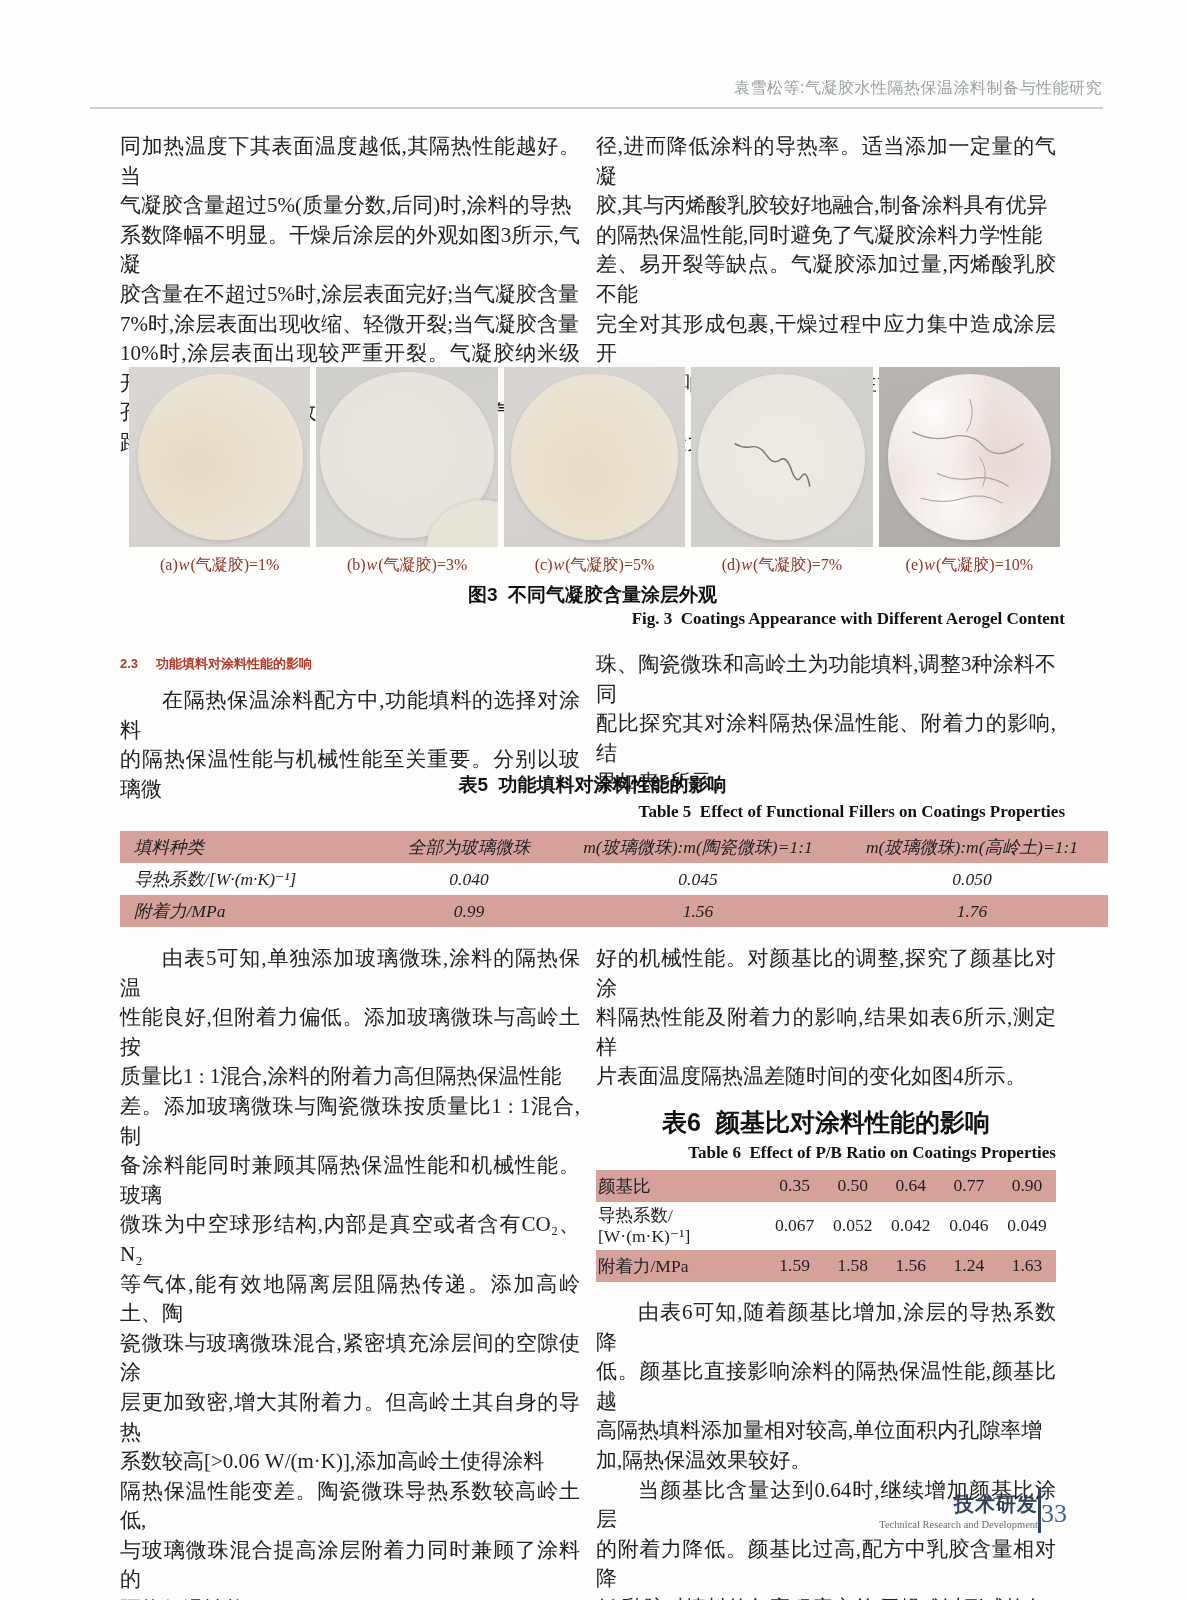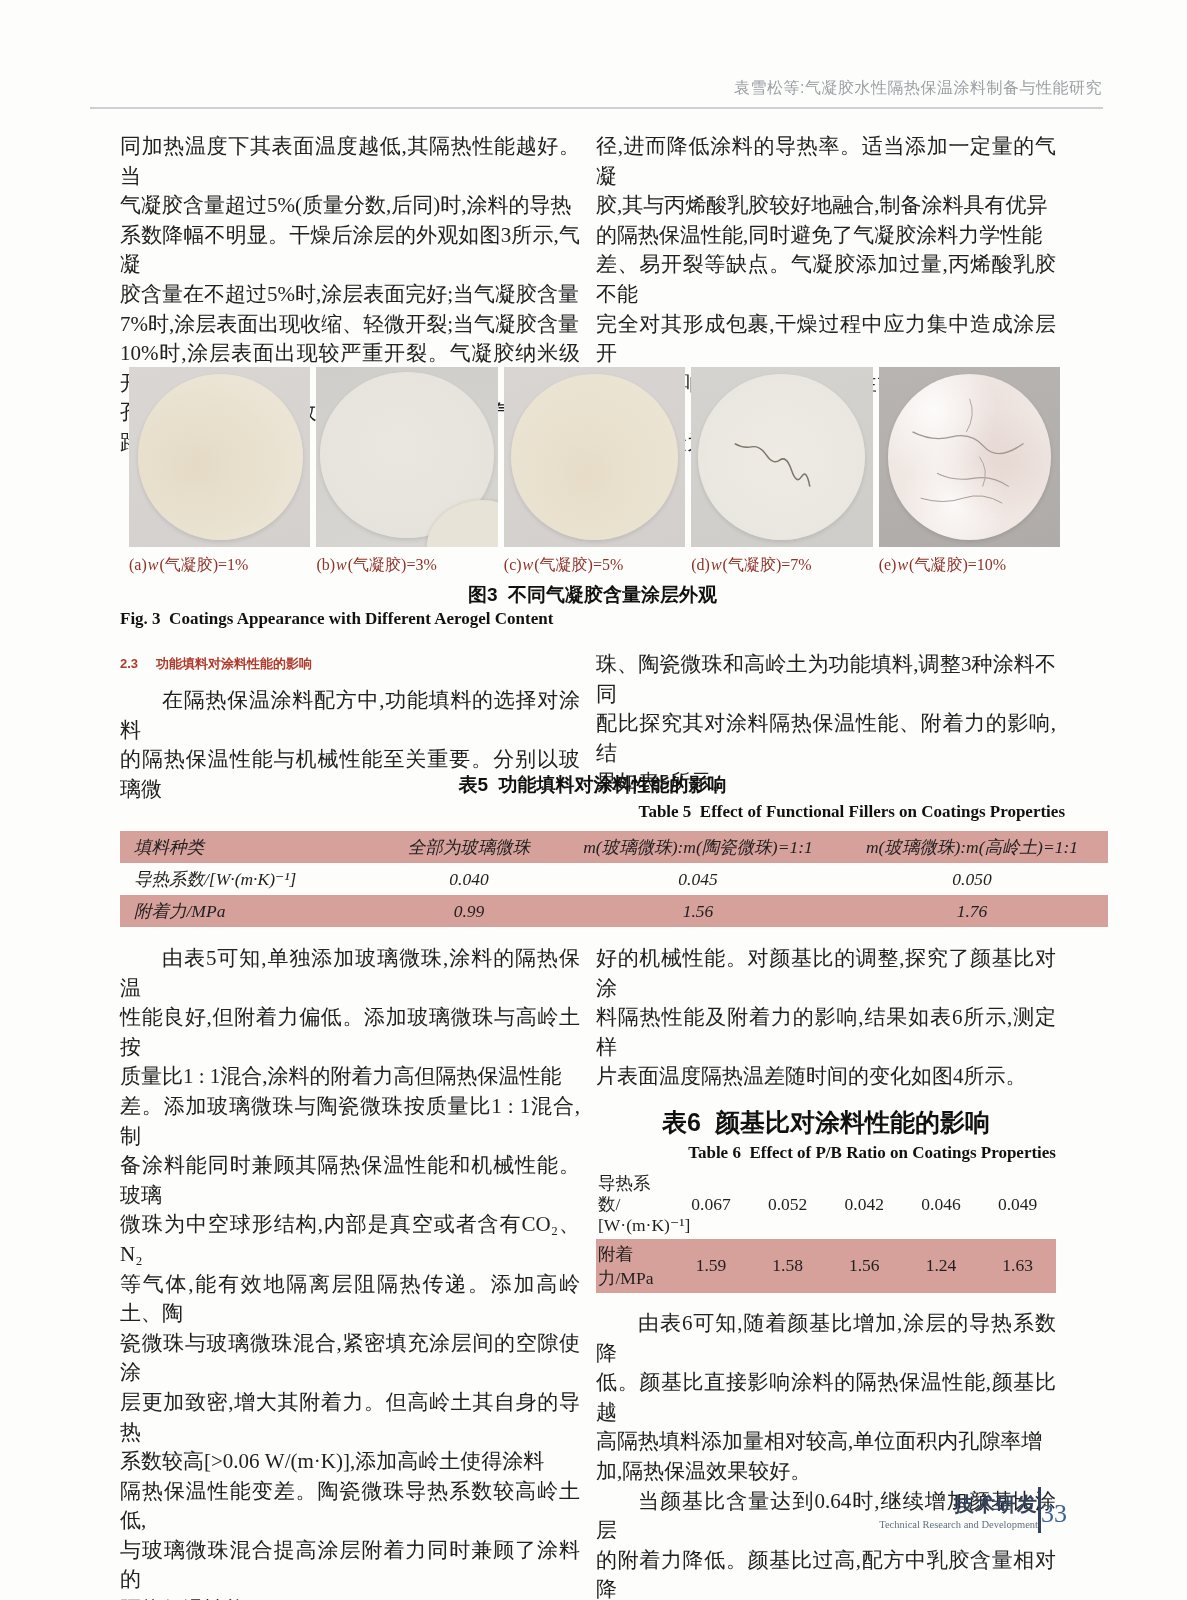--- a/index.html
+++ b/index.html
@@ -45,26 +45,26 @@
      background:
        radial-gradient(ellipse at 28% 22%, rgba(255,255,255,.85), transparent 38%),
        radial-gradient(ellipse at 72% 55%, rgba(224,206,200,.55), transparent 42%),
        radial-gradient(ellipse at 40% 78%, rgba(255,255,255,.75), transparent 38%),
        radial-gradient(ellipse at 60% 30%, rgba(228,214,209,.5), transparent 40%),
        #f0e7e3;}
   .crack-svg{position:absolute;left:0;top:0;width:100%;height:100%;}
 
   
   #captions{position:absolute;top:555px;left:129px;width:931px;display:flex;gap:6px;}
-  .caption{flex:1;text-align:left;font-size:16px;color:#8e3126;white-space:nowrap;}
+  .caption{flex:1;text-align:center;font-size:16px;color:#8e3126;white-space:nowrap;}
   .caption .wi{font-style:italic;margin:0 1px;}
 
   .fig-title-zh{position:absolute;top:582px;left:120px;width:945px;text-align:center;
     font-family:"Liberation Sans","DejaVu Sans",sans-serif;font-weight:700;font-size:19px;color:#111;white-space:pre;}
-  .fig-title-en{position:absolute;top:609px;left:120px;width:945px;text-align:left;
+  .fig-title-en{position:absolute;top:609px;left:120px;width:945px;text-align:right;
     font-weight:700;font-size:17px;color:#111;white-space:pre;}
 
   
   .tbl-title-zh{text-align:center;font-family:"Liberation Sans","DejaVu Sans",sans-serif;
     font-weight:700;font-size:19px;color:#111;white-space:pre;}
   .tbl-title-en{text-align:right;font-weight:700;font-size:17px;color:#111;margin-top:4px;white-space:pre;}
   table{border-collapse:collapse;table-layout:fixed;}
   td{font-size:17.5px;color:#1f1f1f;padding:3px 6px;text-align:center;vertical-align:middle;}
   .pink{background:#d7a19b;}
   td.lbl{text-align:left;padding-left:14px;}
@@ -216,20 +216,28 @@
     </div>
     <div class="col">
       <div class="para">好的机械性能。对颜基比的调整,探究了颜基比对涂
 料隔热性能及附着力的影响,结果如表6所示,测定样
 片表面温度隔热温差随时间的变化如图4所示。</div>
       <div id="t6-block">
         <div class="tbl-title-zh" style="font-size:25px;">表6  颜基比对涂料性能的影响</div>
         <div class="tbl-title-en">Table 6  Effect of P/B Ratio on Coatings Properties</div>
         <table id="table6">
           <tbody>
+              <tr class="pink">
+            <td class="lbl c1">颜基比</td>
+            <td>0.35</td>
+            <td>0.50</td>
+            <td>0.64</td>
+            <td>0.77</td>
+            <td>0.90</td>
+          </tr>
           <tr>
             <td class="lbl prewrap">导热系数/
 [W·(m·K)⁻¹]</td>
             <td>0.067</td>
             <td>0.052</td>
             <td>0.042</td>
             <td>0.046</td>
             <td>0.049</td>
           </tr>
           <tr class="pink">

